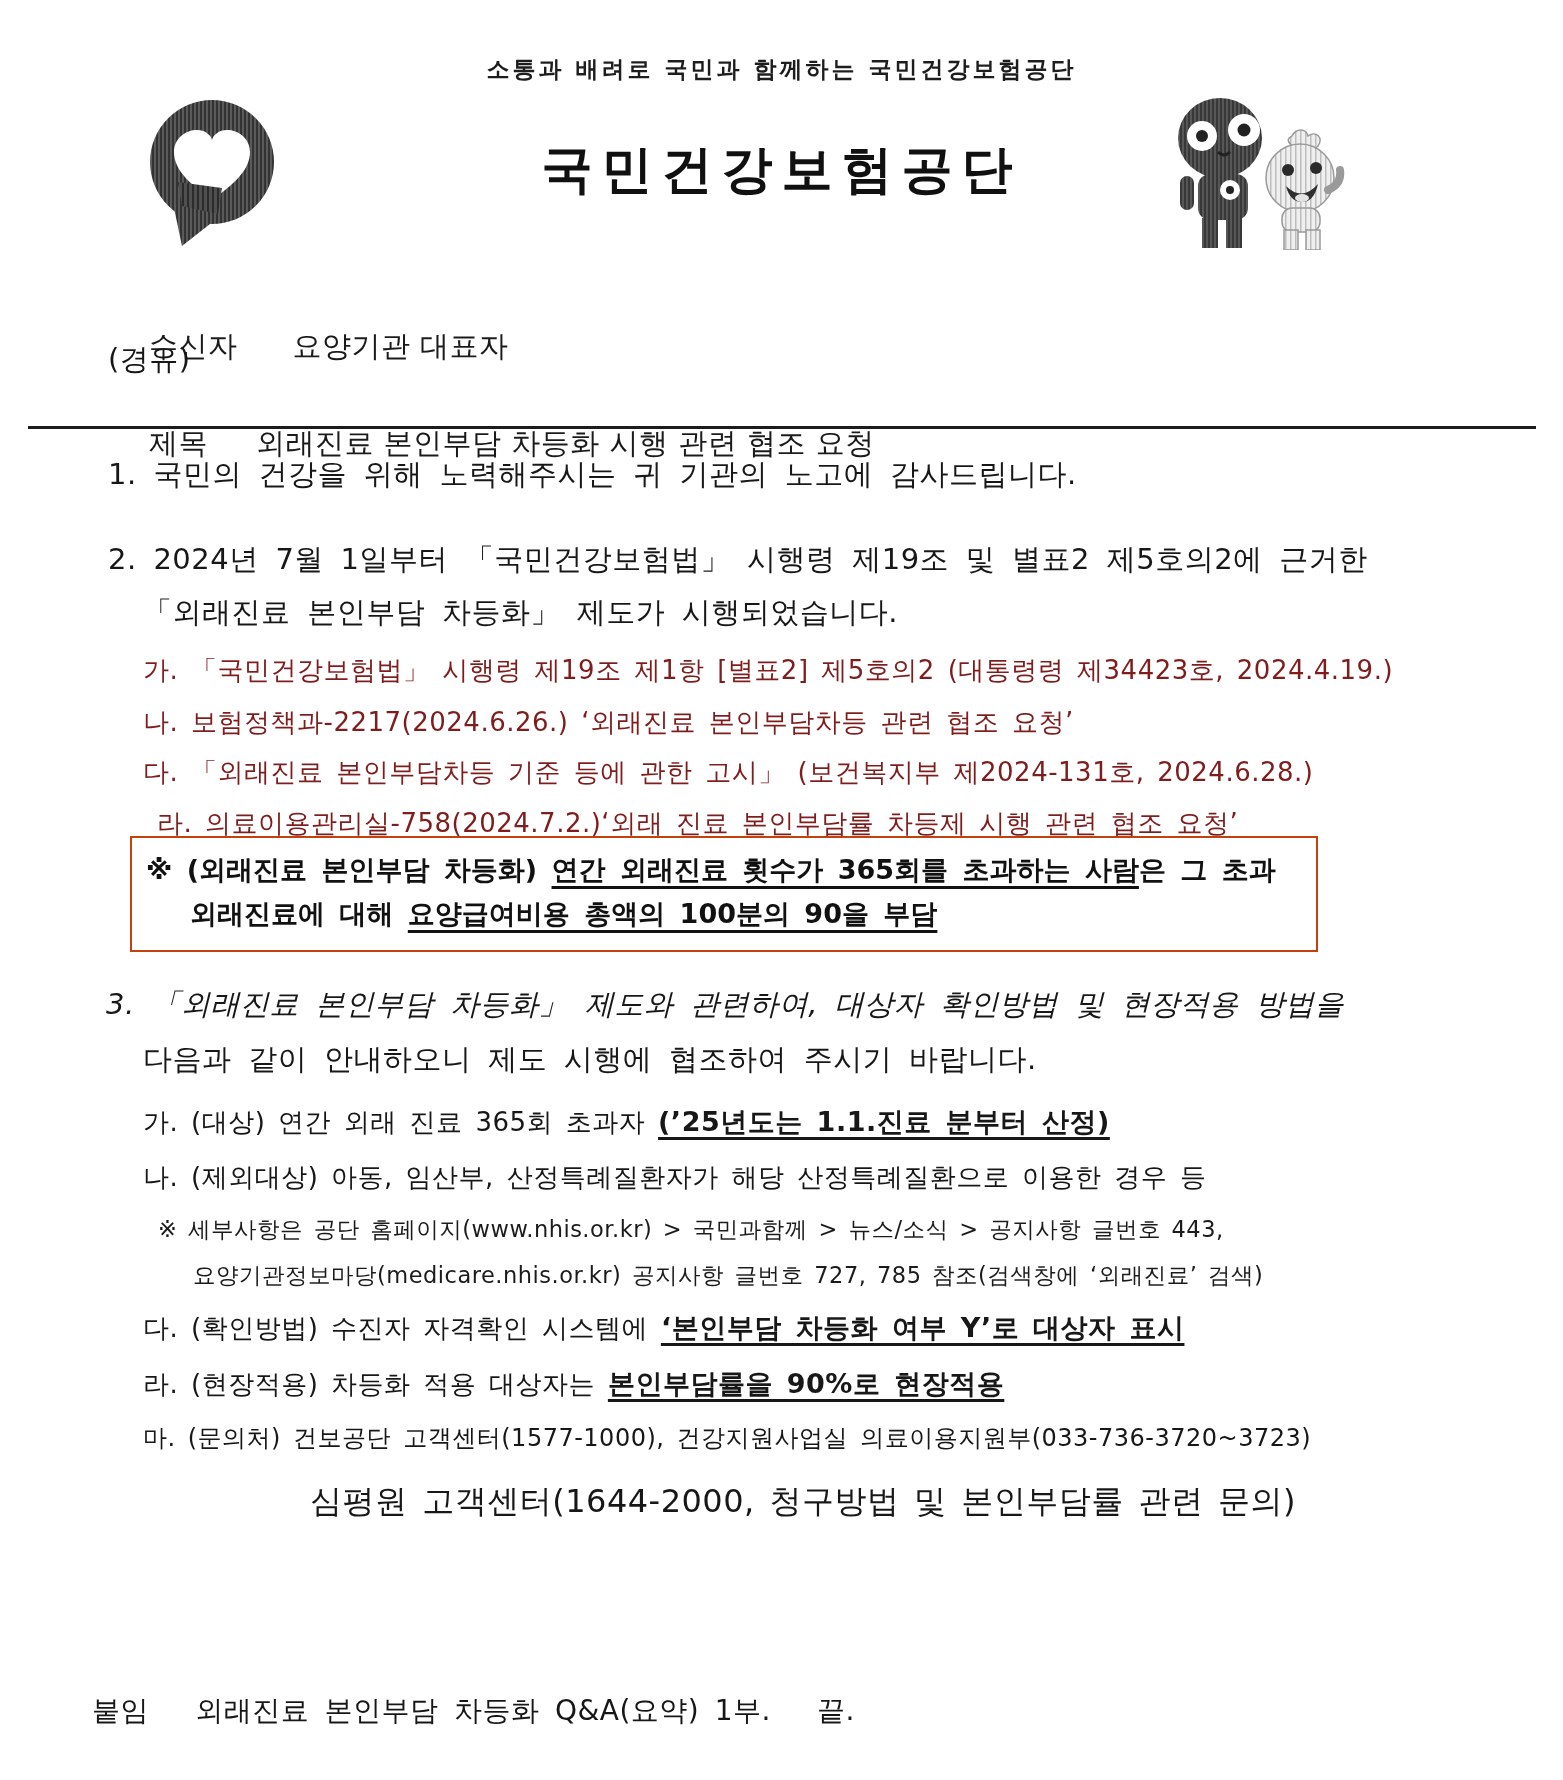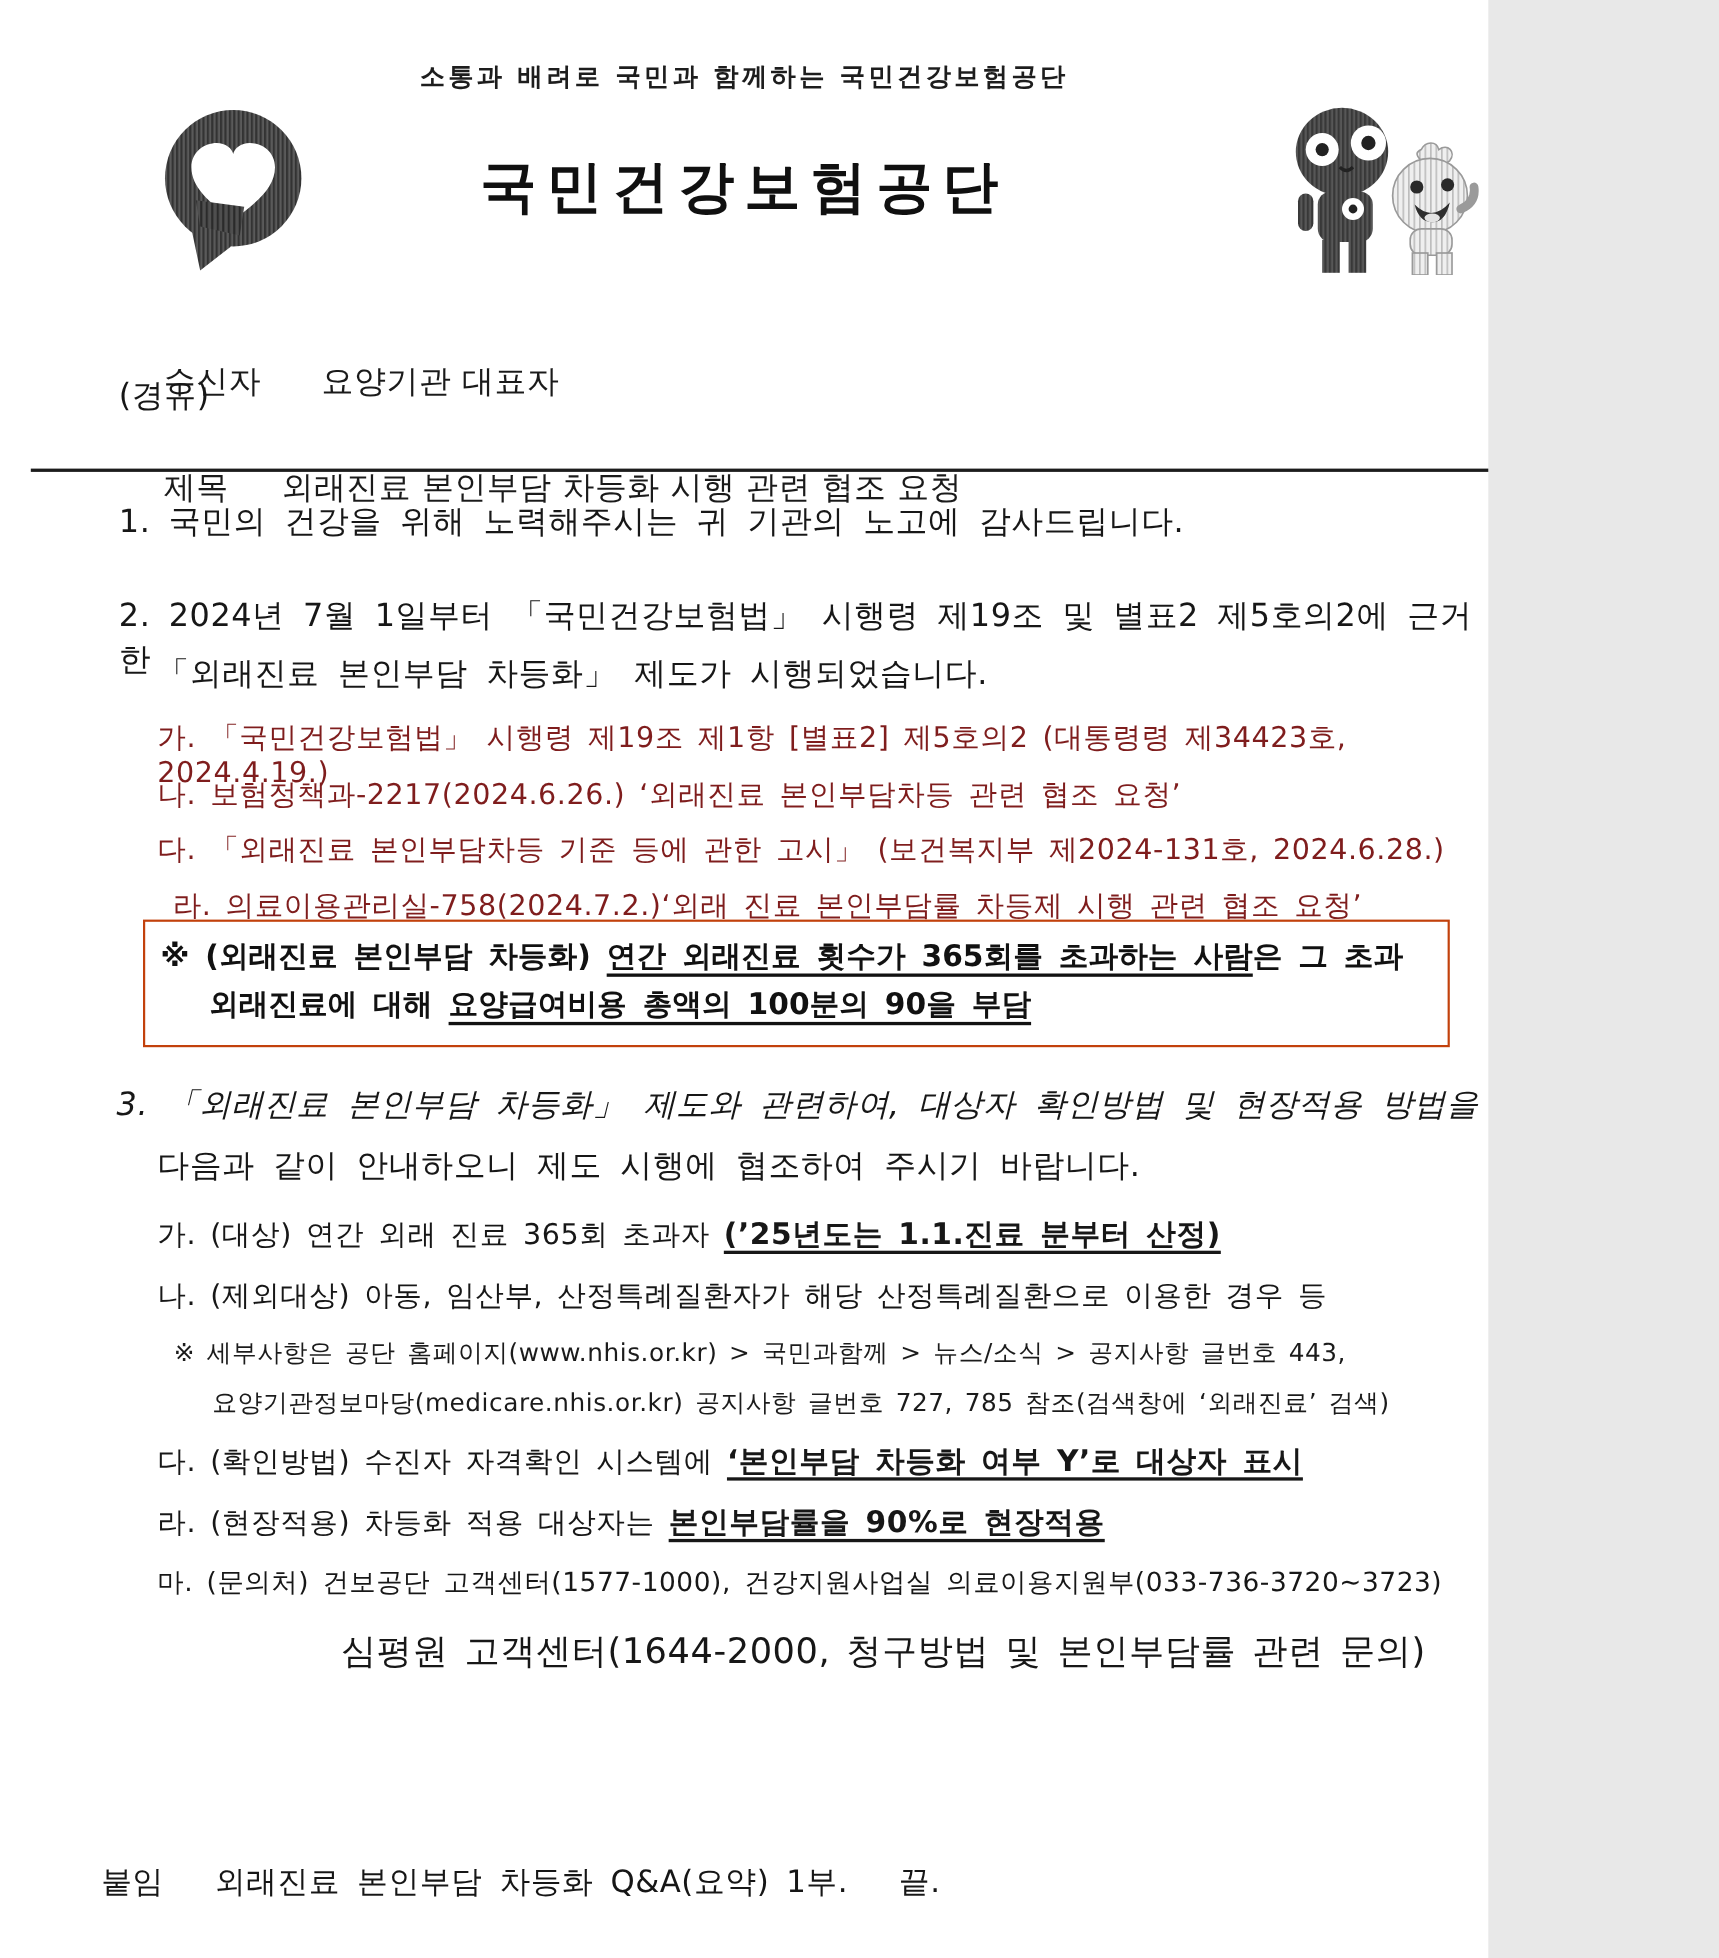--- a/index.html
+++ b/index.html
@@ -1,18 +1,18 @@
 <!DOCTYPE html>
 <html><head>
 <meta charset="utf-8">
 <style>
   html,body{margin:0;padding:0;background:#e8e8e8;}
   .page{
     position:relative;
-    width:1353px;height:1780px;
+    width:1563px;height:1780px;
     background:#ffffff;
     font-family:"DejaVu Sans","Liberation Sans",sans-serif;
     color:#161616;
     overflow:hidden;
   }
   .abs{position:absolute;}
   .line{position:absolute;white-space:pre-wrap;letter-spacing:0.5px;}
   .slogan{
     top:54px;left:0;width:100%;text-align:center;
     font-size:23px;font-weight:600;letter-spacing:3px;color:#1d1d1d;

